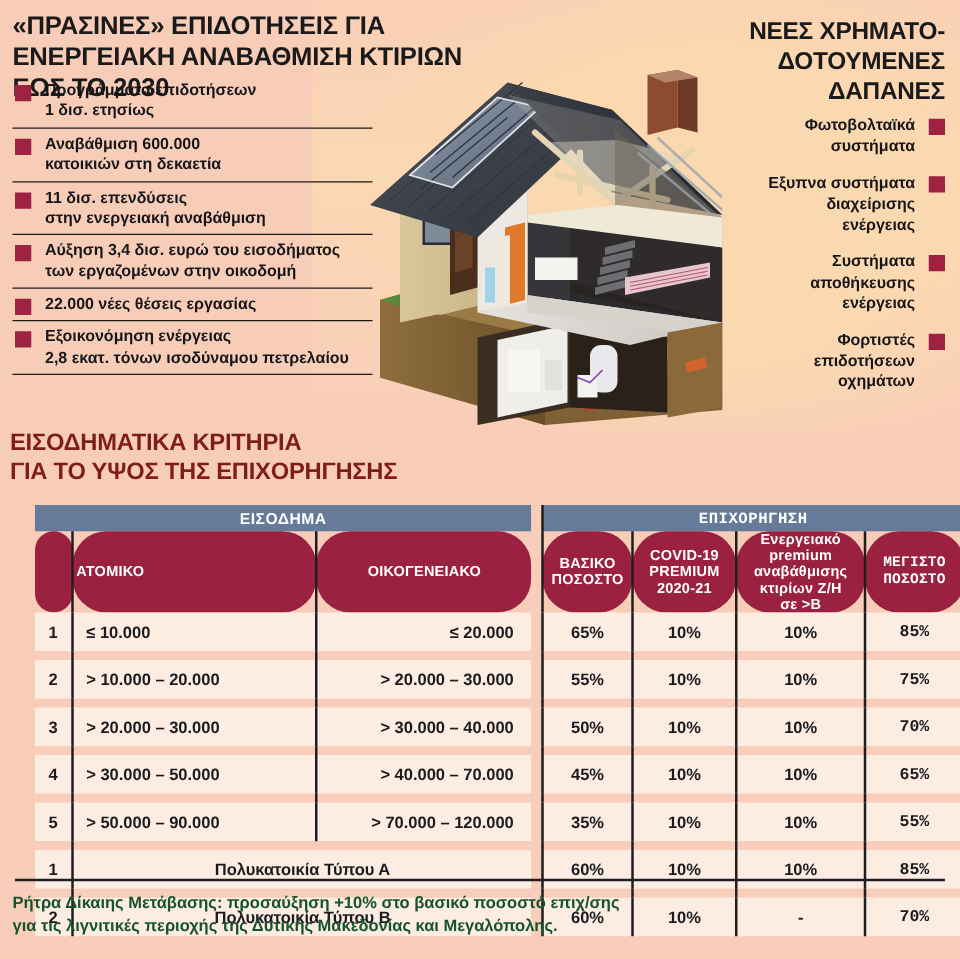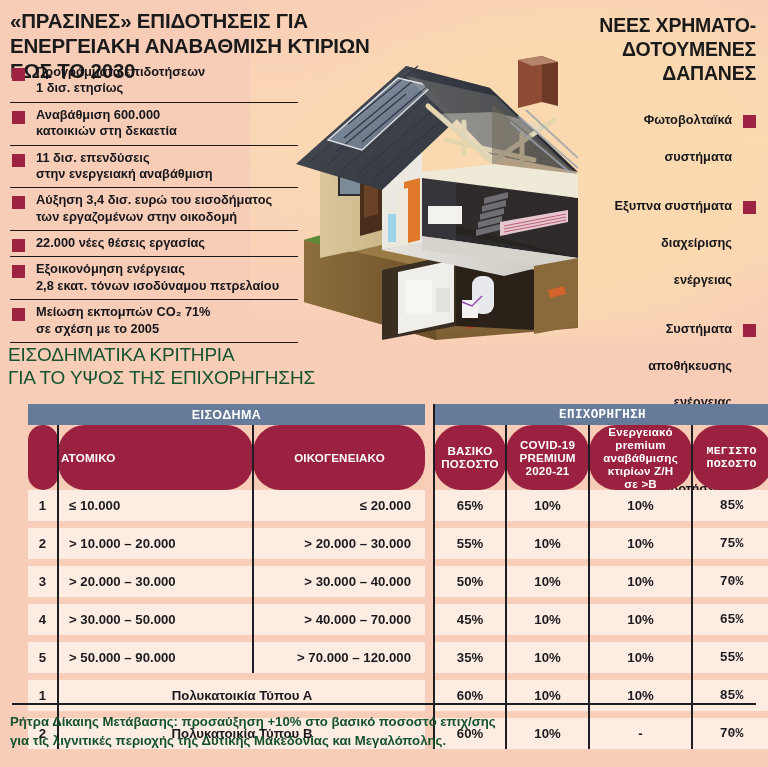--- a/index.html
+++ b/index.html
@@ -46,30 +46,30 @@
     position:absolute;left:2px;top:8px;width:13px;height:13px;background:#9e2342;
   }
   .bl-text{
     font-size:12.8px;line-height:1.28;color:#16161a;font-weight:600;
   }
 
   
   .bullets-right{position:absolute;right:12px;top:92px;width:214px;text-align:right;}
   .br-item{position:relative;padding:0 24px 13px 0;}
   .br-sq{position:absolute;right:0;top:3px;width:13px;height:13px;background:#9e2342;}
-  .br-text{font-size:12.8px;line-height:1.3;color:#16161a;font-weight:600;margin-top:20px;}
+  .br-text{font-size:12.8px;line-height:1.3;color:#16161a;font-weight:600;}
 
   
   .house-wrap{position:absolute;left:286px;top:44px;width:292px;height:296px;}
   .house-wrap svg{display:block;}
 
   
   .table-heading{
     position:absolute;left:8px;top:344px;width:400px;
-    font-weight:normal;font-size:19px;line-height:1.2;color:#14532d;letter-spacing:-0.2px;
+    font-weight:bold;font-size:19px;line-height:1.2;color:#7f1d1d;letter-spacing:-0.2px;
   }
 
   
   .tbl{position:absolute;left:28px;top:404px;width:744px;}
   .tbl table{border-collapse:collapse;width:744px;table-layout:fixed;}
   .tbl td,.tbl th{padding:0;margin:0;}
 
   .hdr-blue{
     background:#667a99;color:#ffffff;font-weight:bold;font-size:12.5px;
     text-align:center;height:21px;letter-spacing:0.4px;
@@ -278,25 +278,20 @@
       <div class="bl-text">των εργαζομένων στην οικοδομή</div>
     </div>
     <div class="bl-item">
       <span class="bl-sq"></span>
       <div class="bl-text">22.000 νέες θέσεις εργασίας</div>
     </div>
     <div class="bl-item">
       <span class="bl-sq"></span>
       <div class="bl-text">Εξοικονόμηση ενέργειας</div>
       <div class="bl-text">2,8 εκατ. τόνων ισοδύναμου πετρελαίου</div>
-    </div>
-    <div class="bl-item">
-      <span class="bl-sq"></span>
-      <div class="bl-text">Μείωση εκπομπών CO₂ 71%</div>
-      <div class="bl-text">σε σχέση με το 2005</div>
     </div>
   </div>
 
   <div class="bullets-right">
     <div class="br-item">
       <span class="br-sq"></span>
       <div class="br-text">Φωτοβολταϊκά</div>
       <div class="br-text">συστήματα</div>
     </div>
     <div class="br-item">

